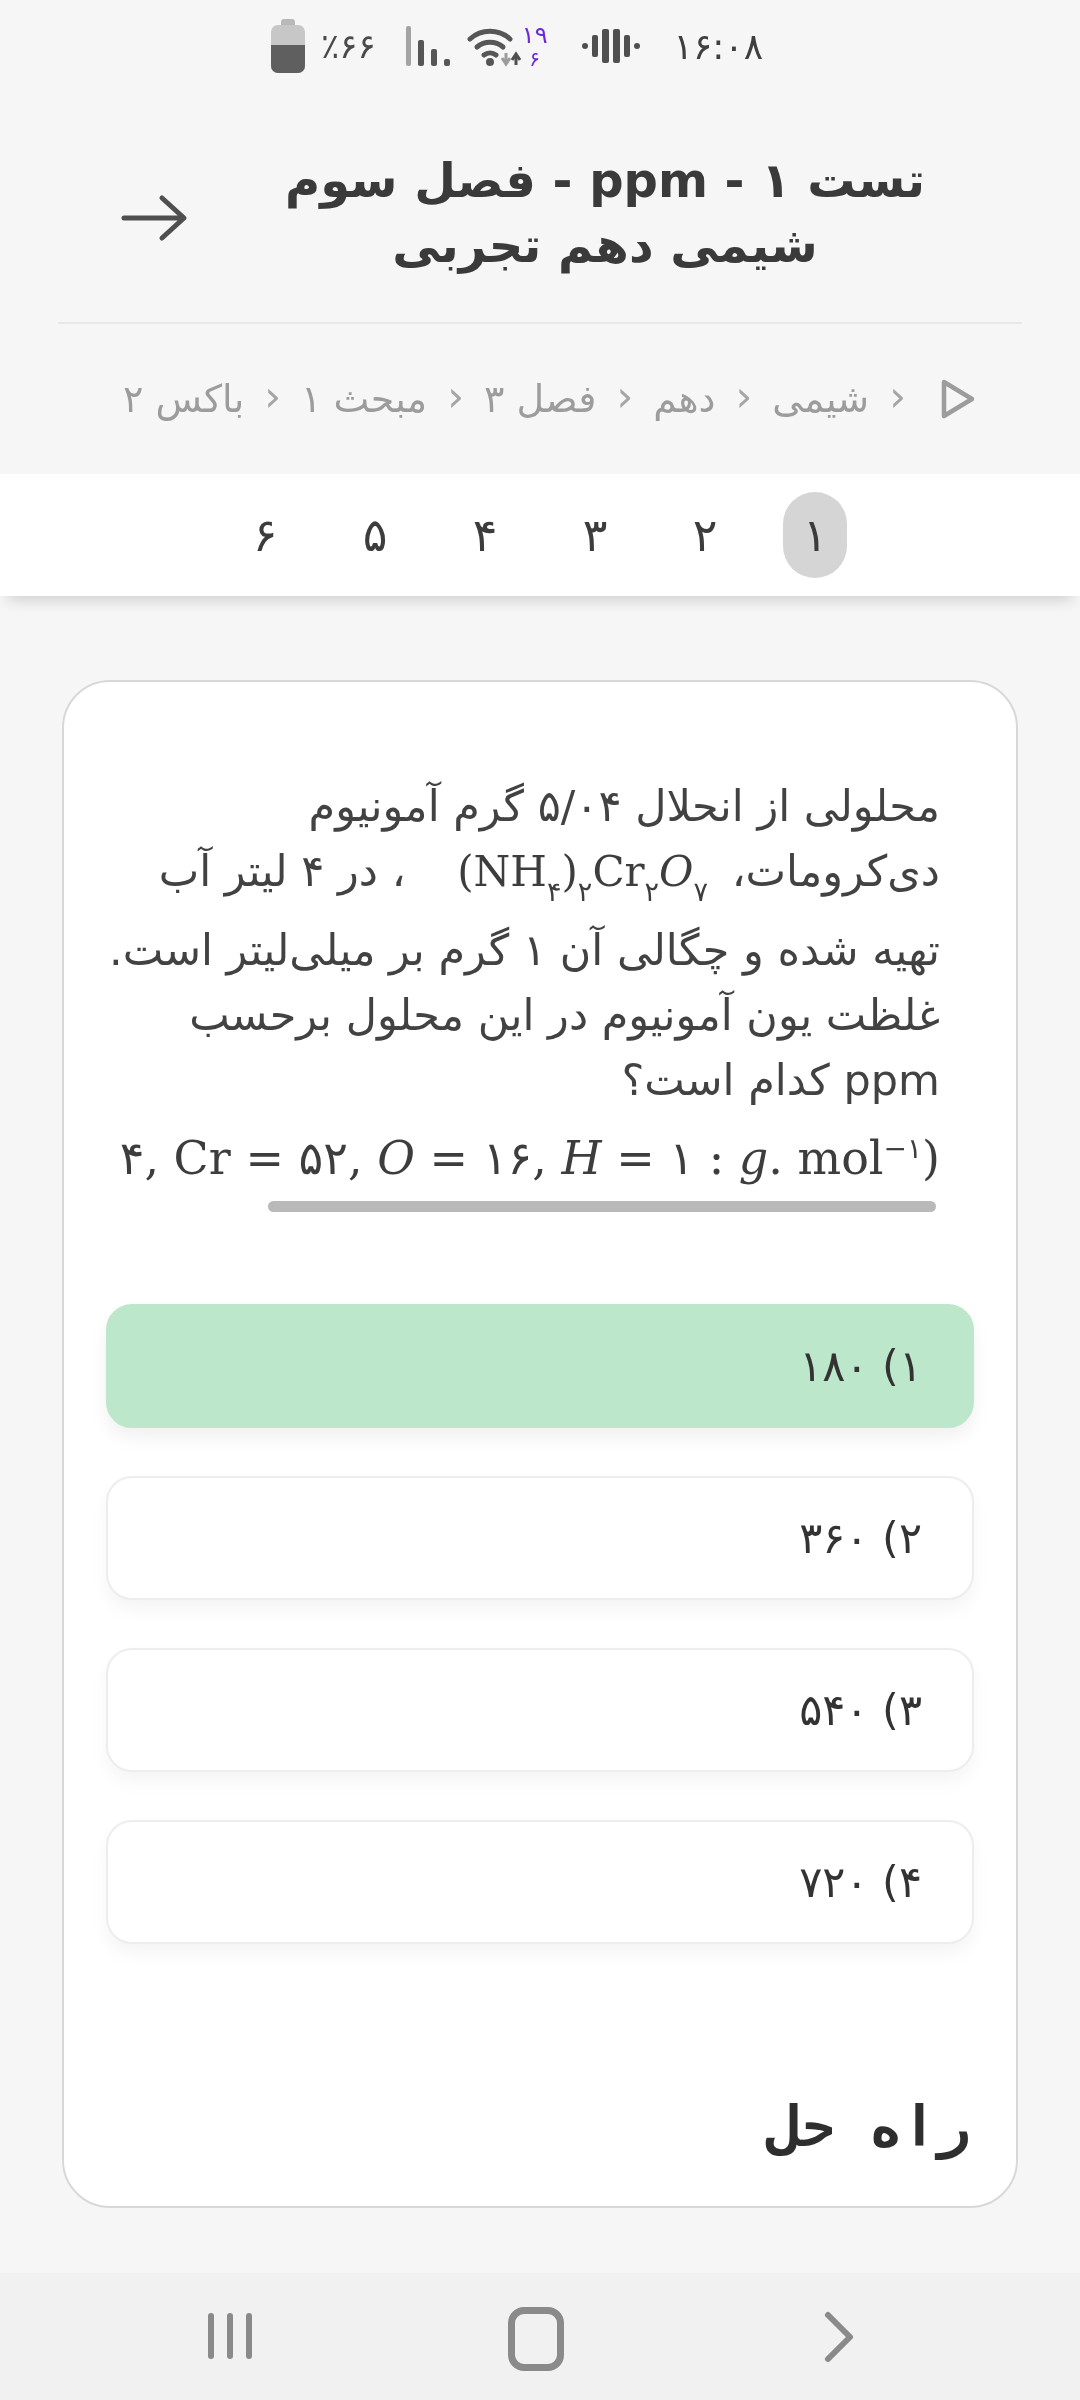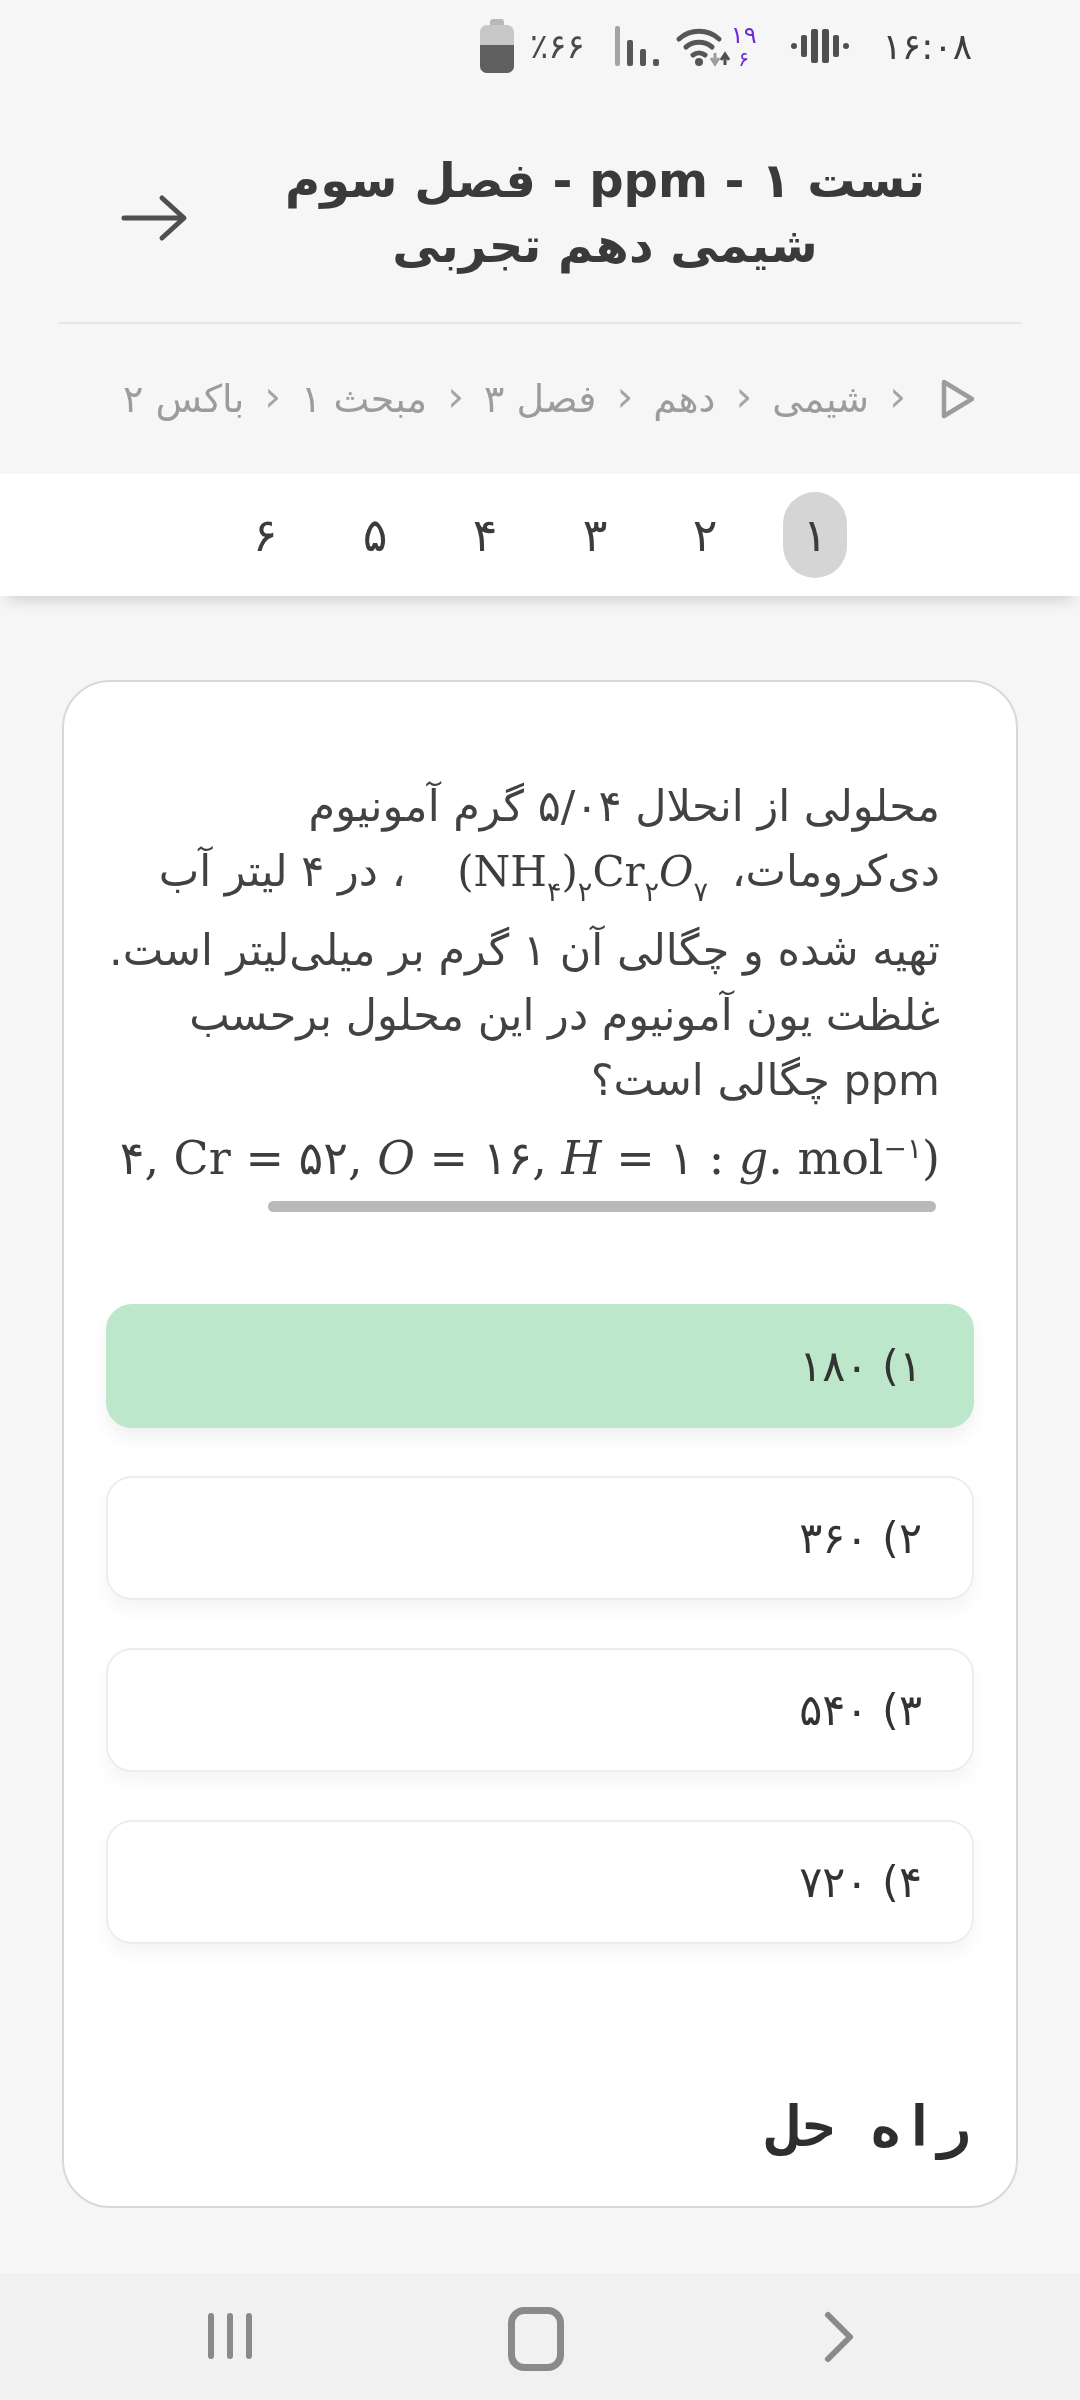--- a/index.html
+++ b/index.html
@@ -10,21 +10,21 @@
     margin:0 auto;
     background:#f6f6f7;
     overflow:hidden;
     direction:rtl;
     font-family:"DejaVu Sans","Liberation Sans",sans-serif;
   }
   
   .status{
     direction:ltr;
     height:92px;
-    display:flex;align-items:center;justify-content:flex-end;
+    display:flex;align-items:center;justify-content:center;
     padding:0 108px 0 62px;
     box-sizing:border-box;
   }
   .st-group{display:flex;align-items:center;gap:16px;}
   .battery{position:relative;width:34px;height:54px;}
   .battery .nub{position:absolute;top:0;left:10px;width:14px;height:7px;background:#b9b9b9;border-radius:3px 3px 0 0;}
   .battery .body{position:absolute;top:6px;left:0;width:34px;height:48px;border-radius:7px;background:#c7c7c7;overflow:hidden;}
   .battery .fill{position:absolute;bottom:0;left:0;width:100%;height:58%;background:#5f5f5f;}
   .batt-label{font-size:34px;color:#4a4a4a;}
   .signal{display:flex;align-items:flex-end;gap:7px;height:40px;margin-left:14px;}
@@ -218,21 +218,21 @@
   <div class="card">
     <div class="question">
       <div class="q-line">محلولی از انحلال  ۵/۰۴  گرم آمونیوم</div>
       <div class="q-line">
         <span>دی‌کرومات،</span>
         <span class="chem"><span>(NH</span><sub>۴</sub><span>)</span><sub>۲</sub><span>Cr</span><sub>۲</sub><span class="it">O</span><sub>۷</sub></span>
         <span>، در ۴ لیتر آب</span>
       </div>
       <div class="q-line">تهیه شده و چگالی آن ۱ گرم بر میلی‌لیتر است.</div>
       <div class="q-line">غلظت یون آمونیوم در این محلول برحسب</div>
-      <div class="q-line">ppm چگالی است؟</div>
+      <div class="q-line">ppm کدام است؟</div>
     </div>
     <div class="molar-wrap">
       <span class="molar"><span>۴, Cr = ۵۲, </span><span class="it">O</span><span> = ۱۶, </span><span class="it">H</span><span> = ۱ : </span><span class="it">g</span><span>. mol</span><sup>−۱</sup><span>)</span></span>
       <br>
       <span class="hscroll"></span>
     </div>
 
     <div class="options">
       <div class="option correct">۱) ۱۸۰</div>
       <div class="option">۲) ۳۶۰</div>

